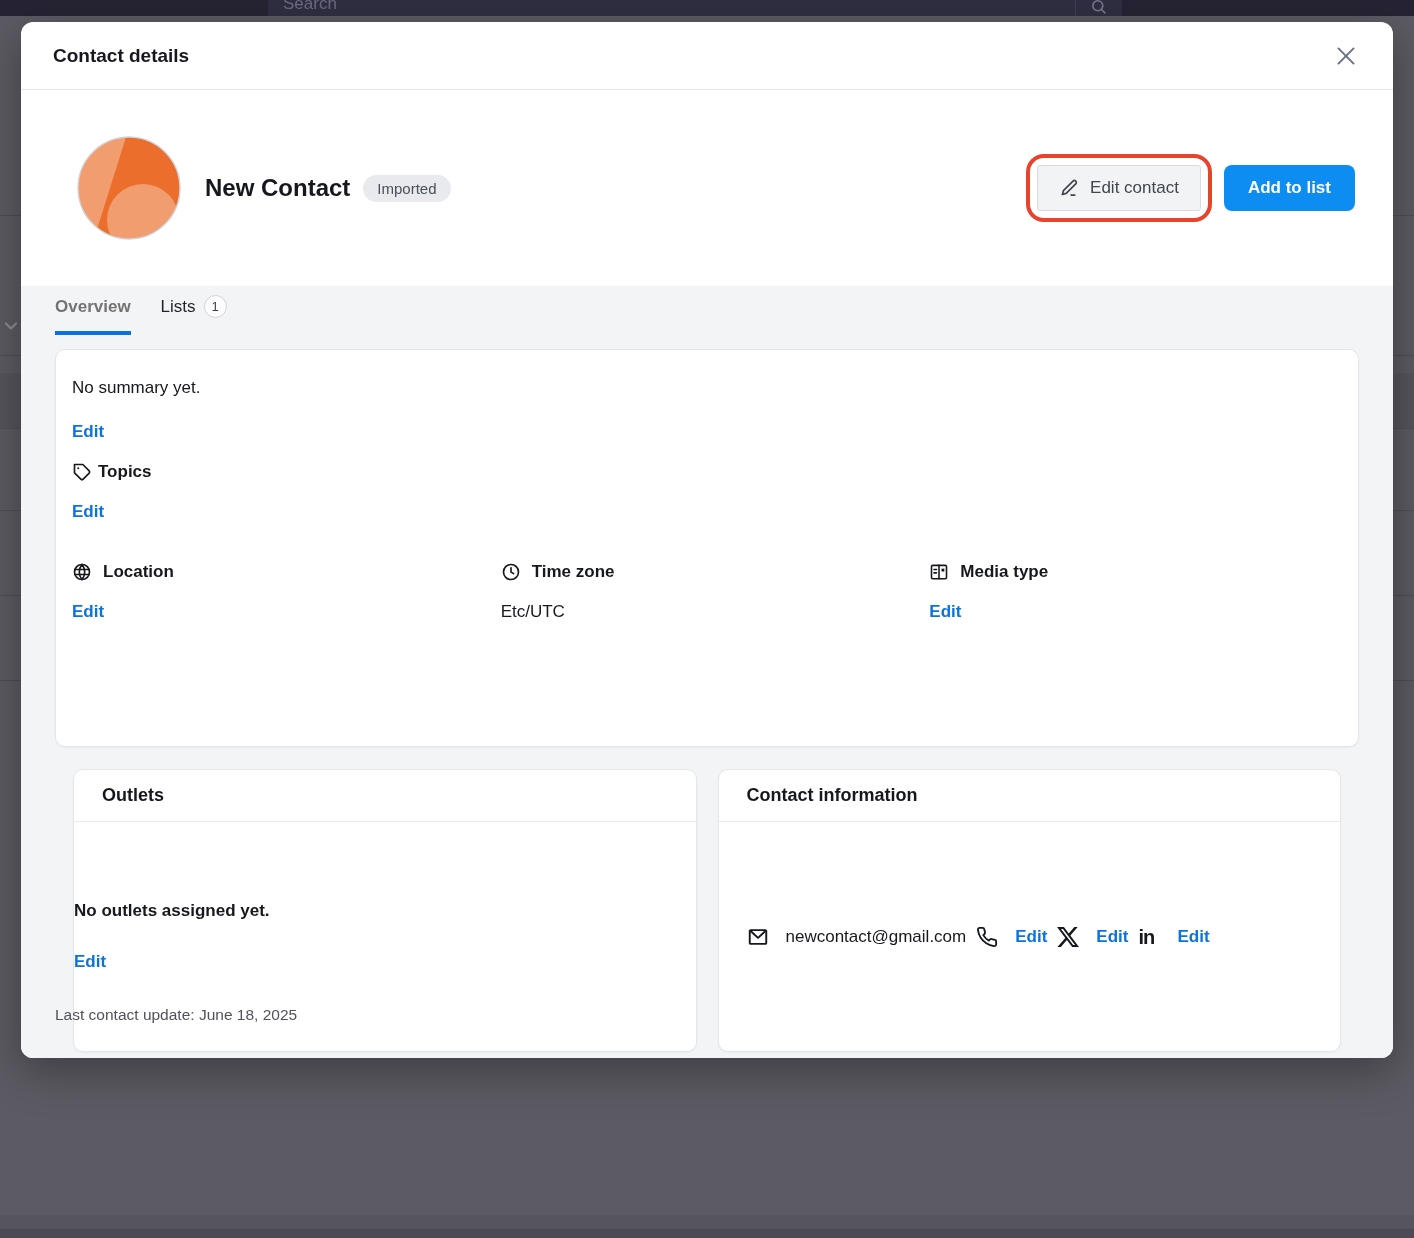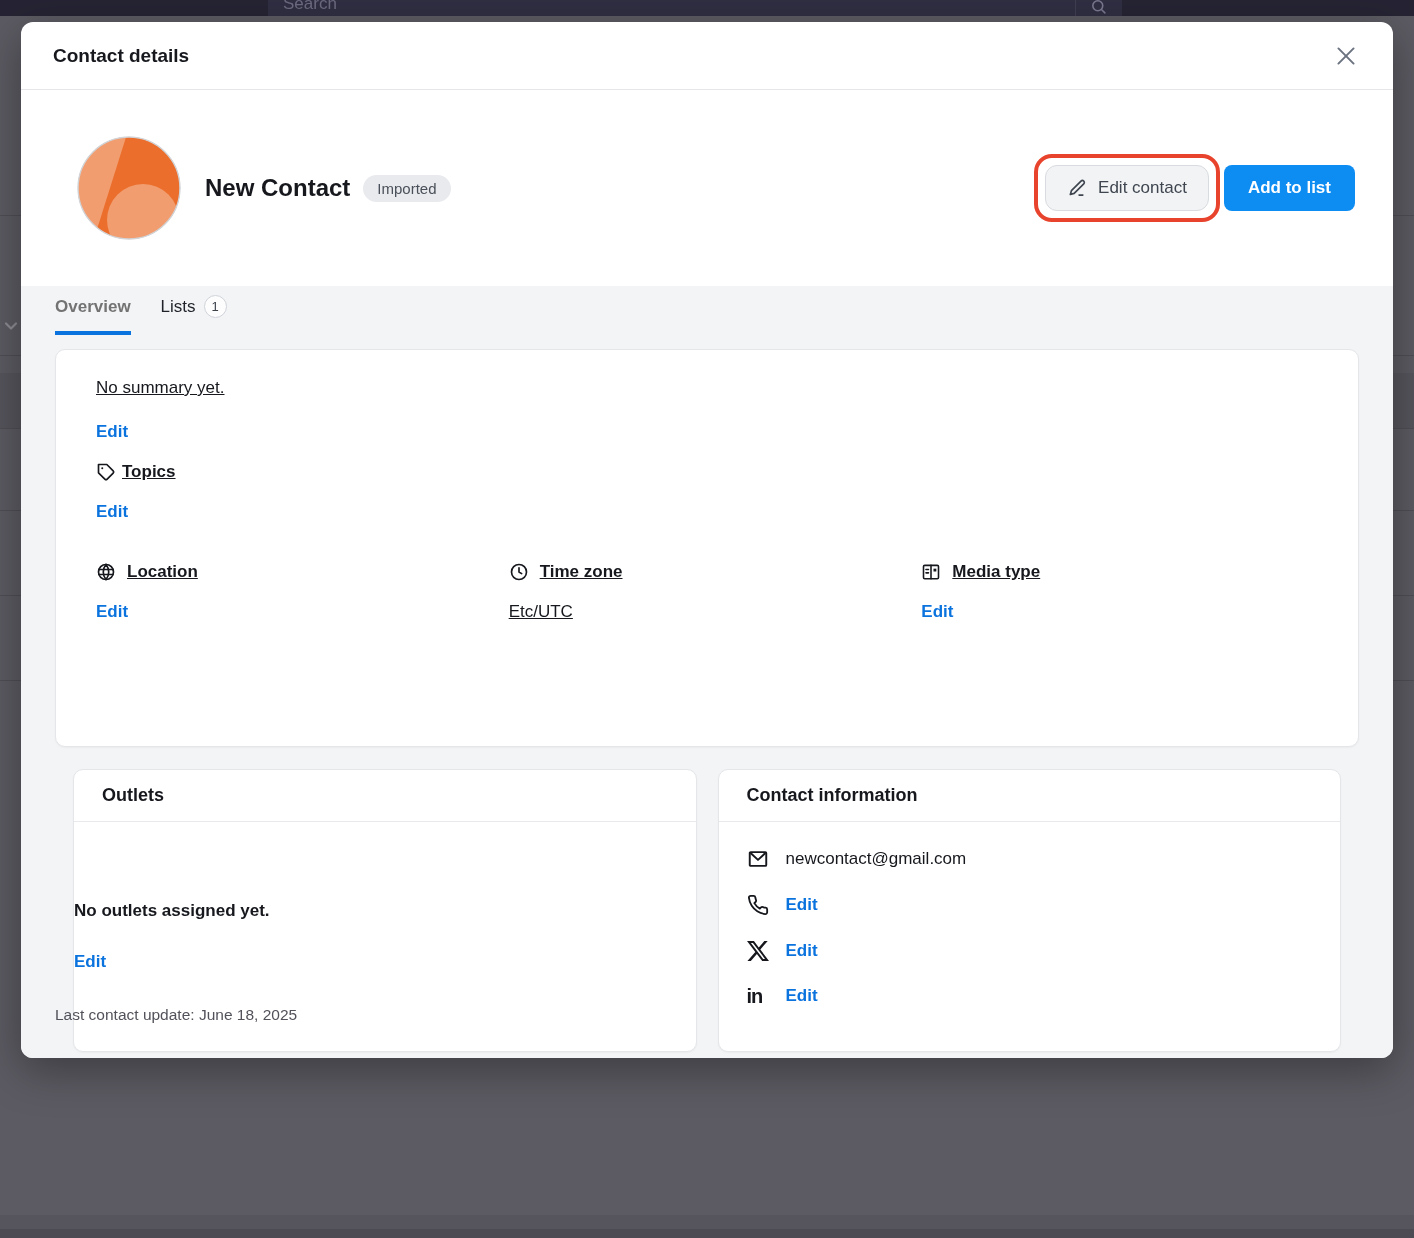--- a/index.html
+++ b/index.html
@@ -32,51 +32,51 @@
   .close-btn svg { width:26px; height:26px; }
   
   .contact-row { height:196px; flex:none; background:#fff; display:flex; align-items:center; padding:0 38px 0 56px; }
   .avatar { width:104px; height:104px; flex:none; border-radius:50%; }
   .name-wrap { display:flex; align-items:center; margin-left:24px; gap:13px; }
   .contact-name { font-size:24px; font-weight:bold; color:#16181d; }
   .badge { font-size:15px; color:#4a5059; background:#e9eaee; border-radius:999px; padding:5px 14px; }
   .header-actions { margin-left:auto; display:flex; align-items:center; }
   .annotation-ring { border:4px solid #e8432c; border-radius:18px; padding:7px; }
   .btn-secondary { display:flex; align-items:center; gap:11px; padding:12px 21px;
-    background:#f2f3f4; border:1px solid #d8dbdf; border-radius:12px;
+    background:#f2f3f4; border:1px solid #d8dbdf; border-radius:3px;
     font-family:inherit; font-size:17px; color:#3f4650; cursor:pointer; }
   .btn-secondary svg { width:20px; height:20px; color:#3f4650; }
-  .btn-primary { margin-left:4px; padding:13px 24px; background:#0d8cf2; border:none; border-radius:8px;
+  .btn-primary { margin-left:12px; padding:13px 24px; background:#0d8cf2; border:none; border-radius:8px;
     font-family:inherit; font-size:17px; font-weight:bold; color:#fff; cursor:pointer;text-align:center; }
   
   .gray-body { flex:1; min-height:0; background:#f3f4f6; position:relative; }
   .tabs { display:flex; gap:30px; padding:9px 34px 0; }
   .tab { display:flex; align-items:center; gap:8px; font-size:17px; padding-bottom:13px; cursor:pointer; border-bottom:4px solid transparent; color:#1f2329; }
   .tab.active { font-weight:bold; color:#737373; border-bottom-color:#0b73de; }
   .tab-count { width:23px; height:23px; border:1px solid #cfd3d8; background:#fdfdfe; border-radius:50%; font-size:13px; color:#3c424a; display:flex; align-items:center; justify-content:center; font-weight:normal; }
   .card { background:#fff; border:1px solid #e4e6e9; border-radius:10px; box-shadow:0 1px 2px rgba(0,0,0,.04); overflow:hidden; }
   .card-header { padding:15px 28px; font-size:18px; font-weight:bold; color:#16181d; border-bottom:1px solid #e7e9ec; }
   .summary-card { margin:14px 34px 0; height:398px; }
-  .summary-body { padding:24px 40px;text-decoration:underline; }
+  .summary-body { padding:24px 16px; }
   .muted-line { font-size:17px; color:#16181d; margin-top:4px; }
   .edit-link { display:inline-block; font-size:17px; font-weight:bold; color:#0b73de; text-decoration:none; cursor:pointer; }
   .summary-body .edit-1 { margin-top:24px; }
   .label-row { display:flex; align-items:center; gap:11px; font-size:17px; font-weight:bold; color:#16181d; }
   .label-row svg { width:20px; height:20px; color:#16181d; flex:none; }
   .topics-row { margin-top:20px;gap:6px; }
   .summary-body .edit-2 { margin-top:20px; }
   .info-grid { margin-top:40px; display:grid; grid-template-columns:1fr 1fr 1fr;gap:16px; }
   .info-cell .cell-value { margin-top:20px; font-size:17px; color:#16181d; }
   .info-cell .edit-link { margin-top:20px; }
   .bottom-row { margin:22px 52px 0; display:grid; grid-template-columns:1fr 1fr; gap:21px; }
   .bottom-row .card { height:283px; display:flex; flex-direction:column; }
   .outlets-body { flex:1; display:flex; flex-direction:column; justify-content:center; }
   .outlets-empty { font-size:17px; font-weight:bold; color:#16181d; }
   .outlets-body .edit-link { margin-top:31px; }
-  .ci-body { flex:1; padding:26px 28px; display:flex; flex-direction:column; gap:24px; }
+  .ci-body { flex:1; padding:26px 28px; display:flex; flex-direction:row; gap:10px; }
   .ci-row { display:flex; align-items:center; gap:17px; }
   .ci-row svg { width:22px; height:22px; color:#16181d; flex:none; }
   .ci-value { font-size:17px; color:#16181d; }
   .li-glyph { width:22px; font-size:20px; font-weight:bold; letter-spacing:-1px; color:#16181d; flex:none; line-height:1; }
   .modal-footer-text { position:absolute; left:34px; bottom:34px; font-size:15.5px; color:#52525b; }
 </style>
 </head>
 <body>
 
 <div class="underlay">

